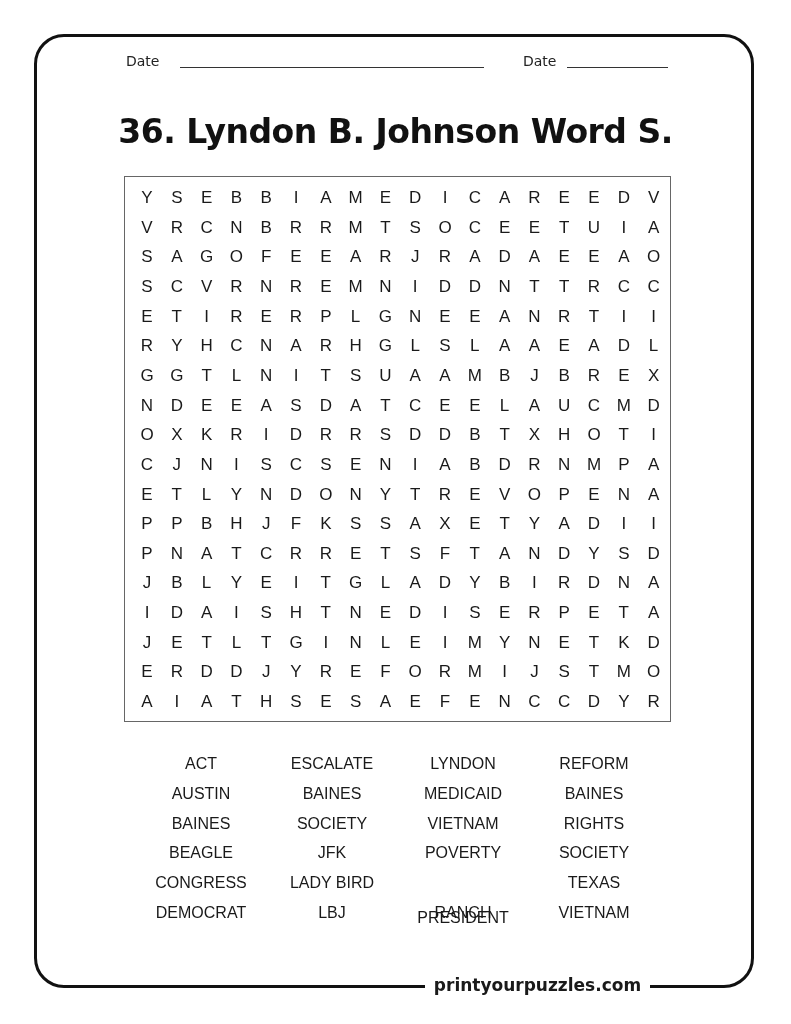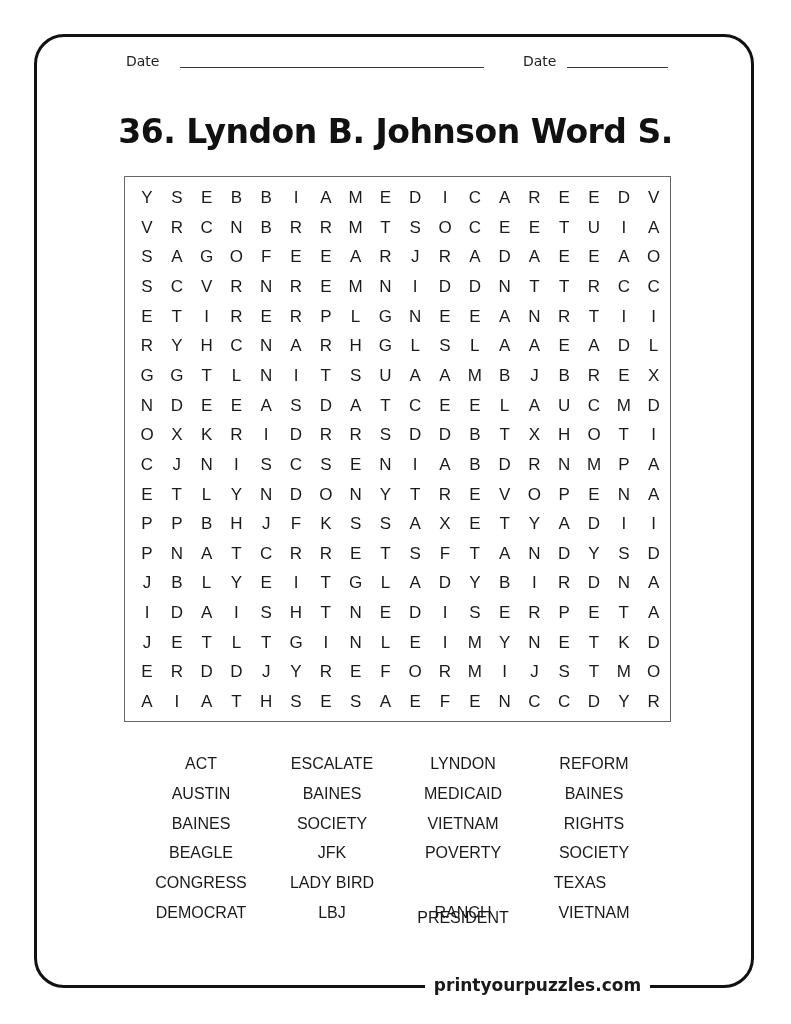--- a/index.html
+++ b/index.html
@@ -411,15 +411,15 @@
     <div class="word" style="left: 258px; top: 0px;">LYNDON</div>
     <div class="word" style="left: 258px; top: 29.8px;">MEDICAID</div>
     <div class="word" style="left: 258px; top: 59.6px;">VIETNAM</div>
     <div class="word" style="left: 258px; top: 89.4px;">POVERTY</div>
     <div class="word" style="left: 258px; top: 114px; margin-top: 40px;">PRESIDENT</div>
     <div class="word" style="left: 258px; top: 149px;">RANCH</div>
     <div class="word" style="left: 389px; top: 0px;">REFORM</div>
     <div class="word" style="left: 389px; top: 29.8px;">BAINES</div>
     <div class="word" style="left: 389px; top: 59.6px;">RIGHTS</div>
     <div class="word" style="left: 389px; top: 89.4px;">SOCIETY</div>
-    <div class="word" style="left: 375px; top: 119.2px;">TEXAS</div>
+    <div class="word" style="left: 389px; top: 119.2px;">TEXAS</div>
     <div class="word" style="left: 389px; top: 149px;">VIETNAM</div>
   </div>
 
 </body></html>

